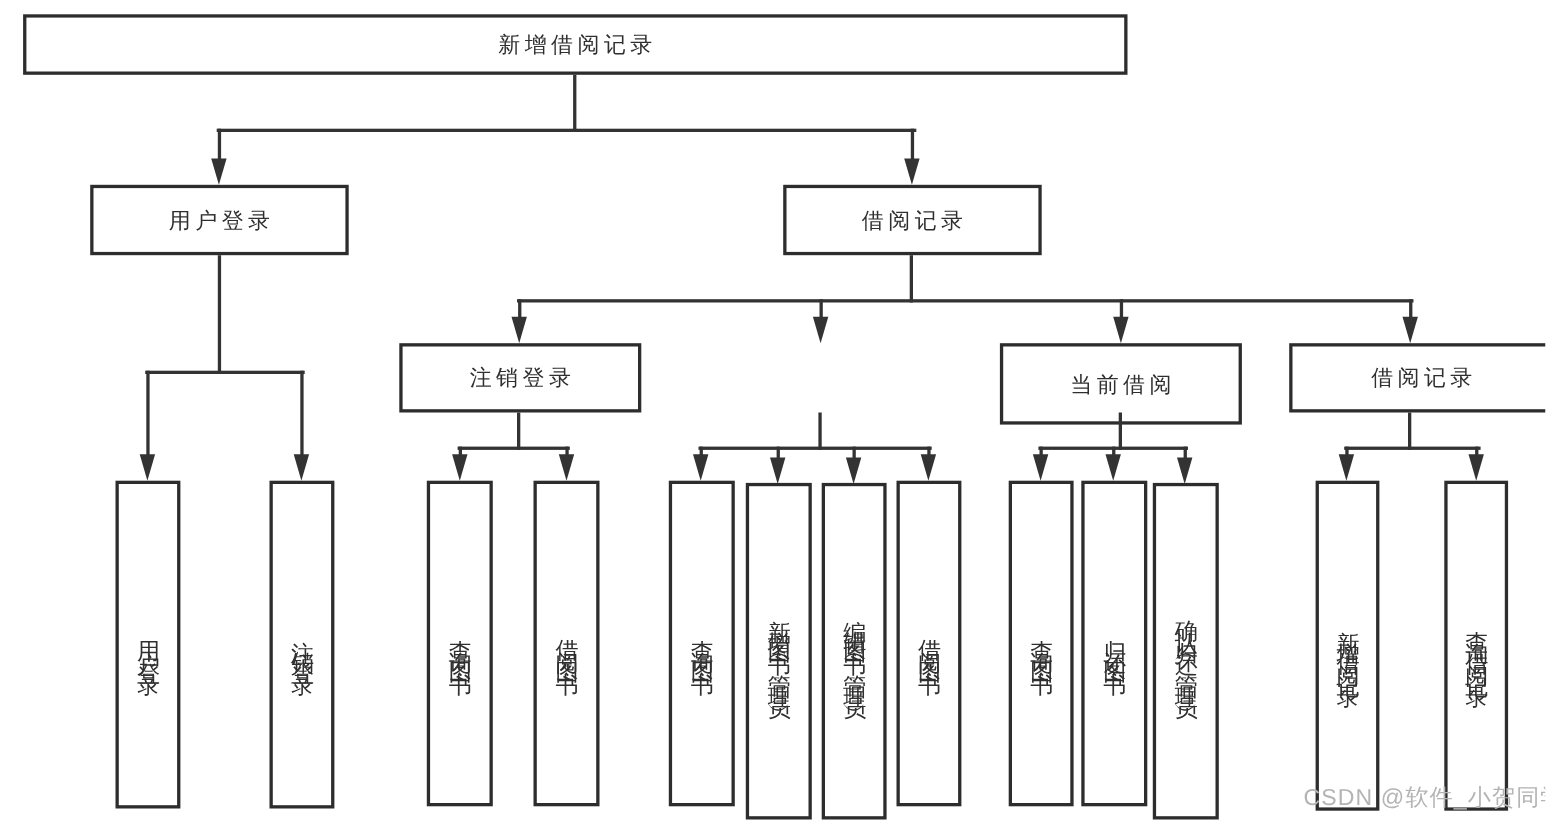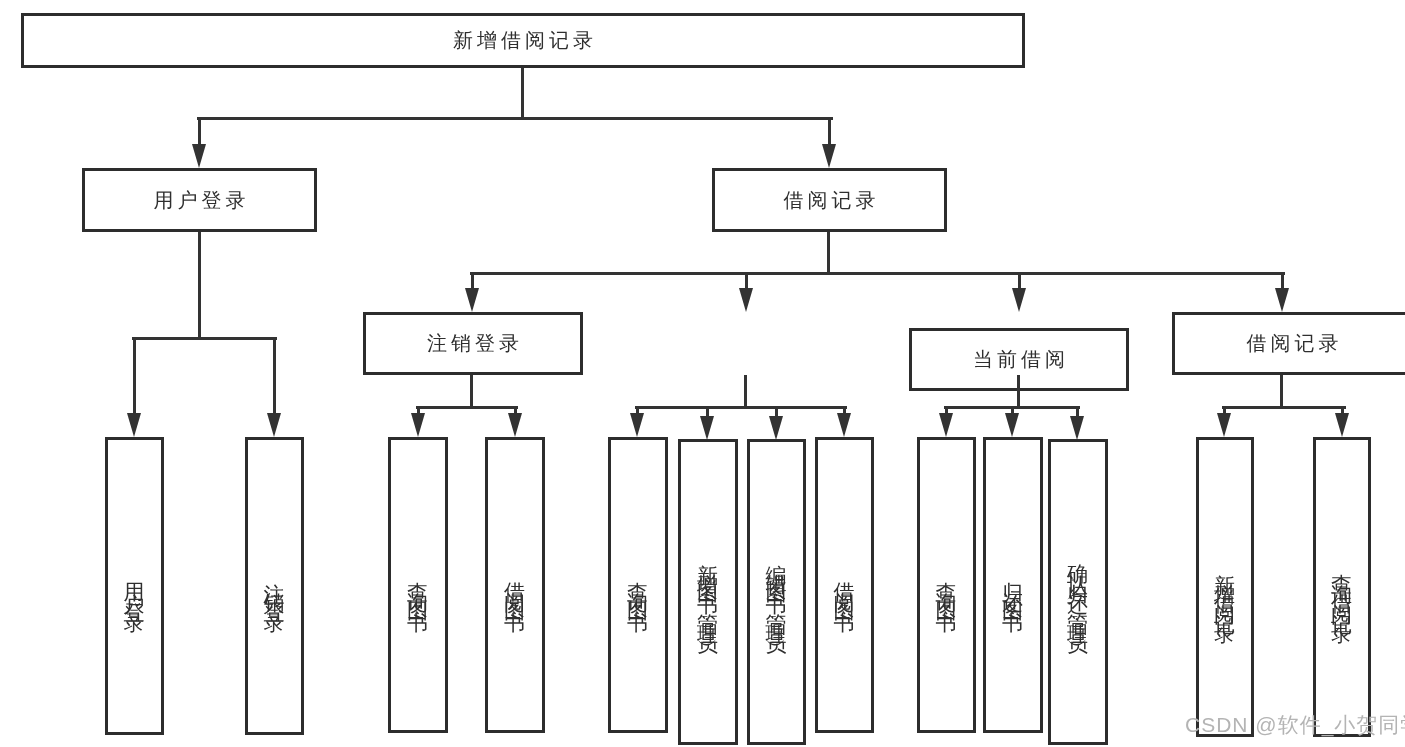--- a/index.html
+++ b/index.html
@@ -75,21 +75,21 @@
   <div class="box" style="left:82px; top:168px; width:235px; height:64px;">
     <span class="hlabel">用户登录</span>
   </div>
   <div class="box" style="left:712px; top:168px; width:235px; height:64px;">
     <span class="hlabel">借阅记录</span>
   </div>
 
   <div class="box" style="left:363px; top:312px; width:220px; height:63px;">
     <span class="hlabel">注销登录</span>
   </div>
-  <div class="box" style="left:909px; top:328px; width:220px; height:63px;">
+  <div class="box" style="left:909px; top:312px; width:220px; height:74px;">
     <span class="hlabel">当前借阅</span>
   </div>
   <div class="box" style="left:1172px; top:312px; width:241px; height:63px;">
     <span class="hlabel">借阅记录</span>
   </div>
 
   <div class="box" style="left:105px; top:437px; width:59px; height:298px;">
     <span class="vlabel">用户登录</span>
   </div>
   <div class="box" style="left:245px; top:437px; width:59px; height:298px;">

